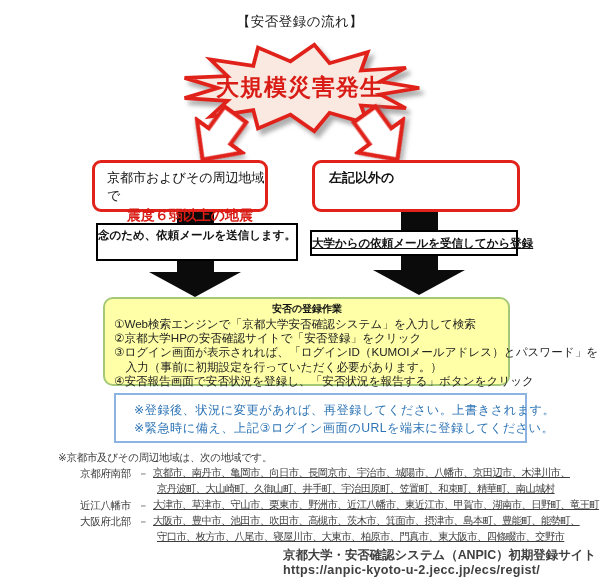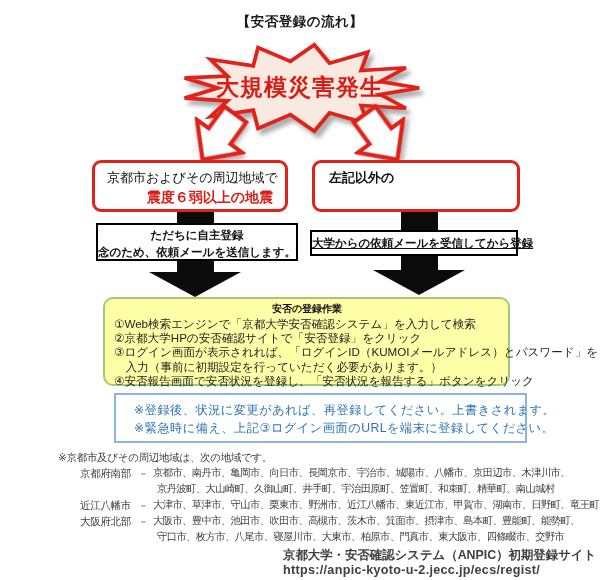--- a/index.html
+++ b/index.html
@@ -17,39 +17,39 @@
   html,body{background:#fff;}
   body{
     width:600px;height:580px;position:relative;overflow:hidden;
     font-family:"Liberation Sans","DejaVu Sans",sans-serif;
     color:var(--ink);
   }
   .abs{position:absolute;}
 
   
   .page-title{top:13px;left:0;width:600px;text-align:center;
-    font-size:13.5px;font-weight:bold;letter-spacing:.5px;}
+    font-size:13.5px;font-weight:normal;letter-spacing:.5px;}
 
   
   .burst-svg{left:176px;top:42px;width:248px;height:92px;
     filter:drop-shadow(4px 5px 2px rgba(110,110,110,.55));}
   .burst-svg polygon{fill:var(--burst-fill);stroke:var(--red);stroke-width:4;stroke-linejoin:miter;}
   .burst-label{left:176px;top:72px;width:248px;text-align:center;
     color:var(--red-text);font-size:23px;font-weight:bold;letter-spacing:1px;white-space:nowrap;}
 
   
   .diag-arrow{width:62px;height:60px;
     filter:drop-shadow(3px 3px 2px rgba(130,130,130,.55));}
   .diag-arrow polygon{fill:#fff;stroke:var(--red);stroke-width:4;stroke-linejoin:miter;}
   .diag-left{left:188px;top:107px;transform:rotate(36deg);}
   .diag-right{left:350px;top:107px;transform:rotate(-36deg);}
 
   
   .cond-box{height:52px;border:3px solid var(--red);border-radius:9px;background:#fff;z-index:2;}
-  .cond-left{left:92px;top:160px;width:196px;}
+  .cond-left{left:92px;top:160px;width:176px;}
   .cond-right{left:312px;top:160px;width:208px;}
   .cond-l1{display:block;font-size:13px;padding:6px 0 0 12px;color:#111;}
   .cond-right .cond-l1{font-weight:bold;padding-left:14px;}
   .cond-l2{display:block;font-size:14px;font-weight:bold;color:var(--red-text);
     text-align:right;padding:2px 12px 0 0;}
 
   
   .shaft{background:#0b0b0b;z-index:1;}
   .shaft-left{left:177px;top:211px;width:37px;height:62px;}
   .shaft-right{left:401px;top:211px;width:37px;height:60px;}
@@ -76,21 +76,21 @@
     border:2px solid var(--blue-border);padding:7px 0 0 18px;margin-left:16px;}
   .note-line{display:block;color:var(--blue-text);font-size:12.2px;font-weight:500;
     line-height:17.5px;letter-spacing:.5px;white-space:nowrap;}
 
   
   .regions{left:0;top:449px;width:592px;padding-left:58px;color:var(--gray-ink);}
   .regions-header{font-size:10.5px;line-height:16px;letter-spacing:-.3px;}
   .region-row{display:flex;margin-left:22px;line-height:16px;}
   .region-name{width:58px;font-size:10.5px;flex:none;letter-spacing:-.3px;}
   .region-dash{width:15px;font-size:10.5px;flex:none;text-align:left;}
-  .region-cities{flex:1;font-size:10.3px;letter-spacing:-.6px;}
+  .region-cities{flex:1;font-size:10.3px;letter-spacing:-.6px;text-decoration:underline;}
   .city-line{display:block;white-space:nowrap;}
   .city-line.cont{padding-left:4px;}
 
   
   .footer{left:283px;top:548px;color:#404040;font-weight:600;}
   .footer-site{display:block;font-size:12.4px;line-height:15px;white-space:nowrap;}
   .footer-url{display:block;font-size:12.6px;line-height:15px;letter-spacing:.3px;white-space:nowrap;}
 </style>
 </head>
 <body>
@@ -116,21 +116,20 @@
 
 <div class="abs cond-box cond-left">
   <span class="cond-l1">京都市およびその周辺地域で</span>
   <span class="cond-l2">震度６弱以上の地震</span>
 </div>
 <div class="abs cond-box cond-right">
   <span class="cond-l1">左記以外の</span>
 </div>
 
 <div class="abs action-box action-left">
-  <span class="action-line">ただちに自主登録</span>
   <span class="action-line">念のため、依頼メールを送信します。</span>
 </div>
 <div class="abs action-box action-right">
   <span class="action-line">大学からの依頼メールを受信してから登録</span>
 </div>
 
 <div class="abs reg-box">
   <div class="reg-title">安否の登録作業</div>
   <span class="reg-step">①Web検索エンジンで「京都大学安否確認システム」を入力して検索</span>
   <span class="reg-step">②京都大学HPの安否確認サイトで「安否登録」をクリック</span>

